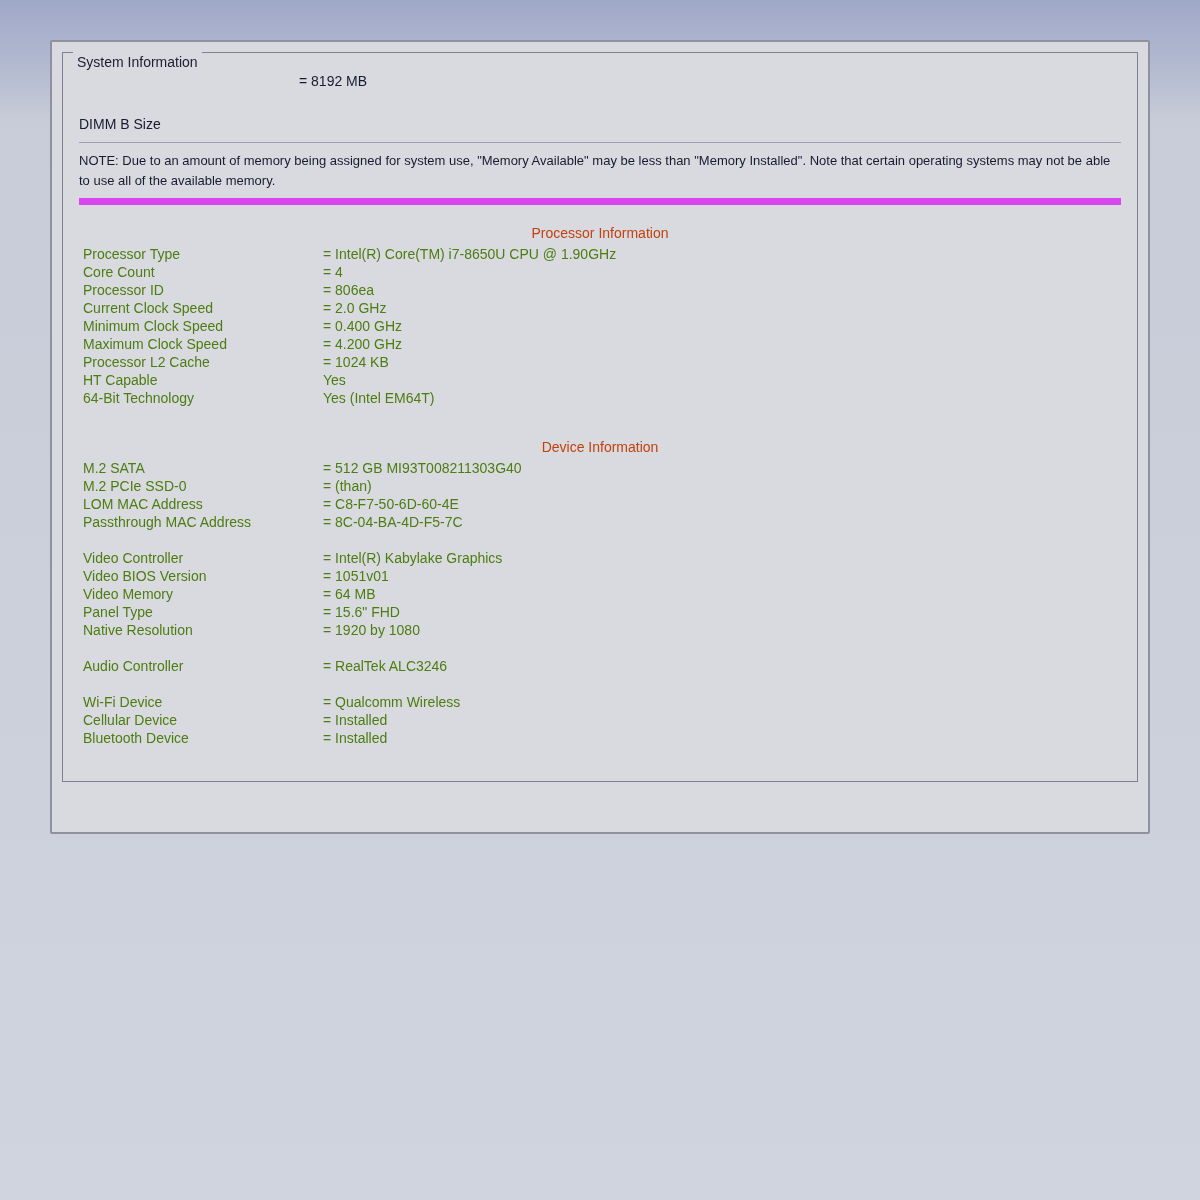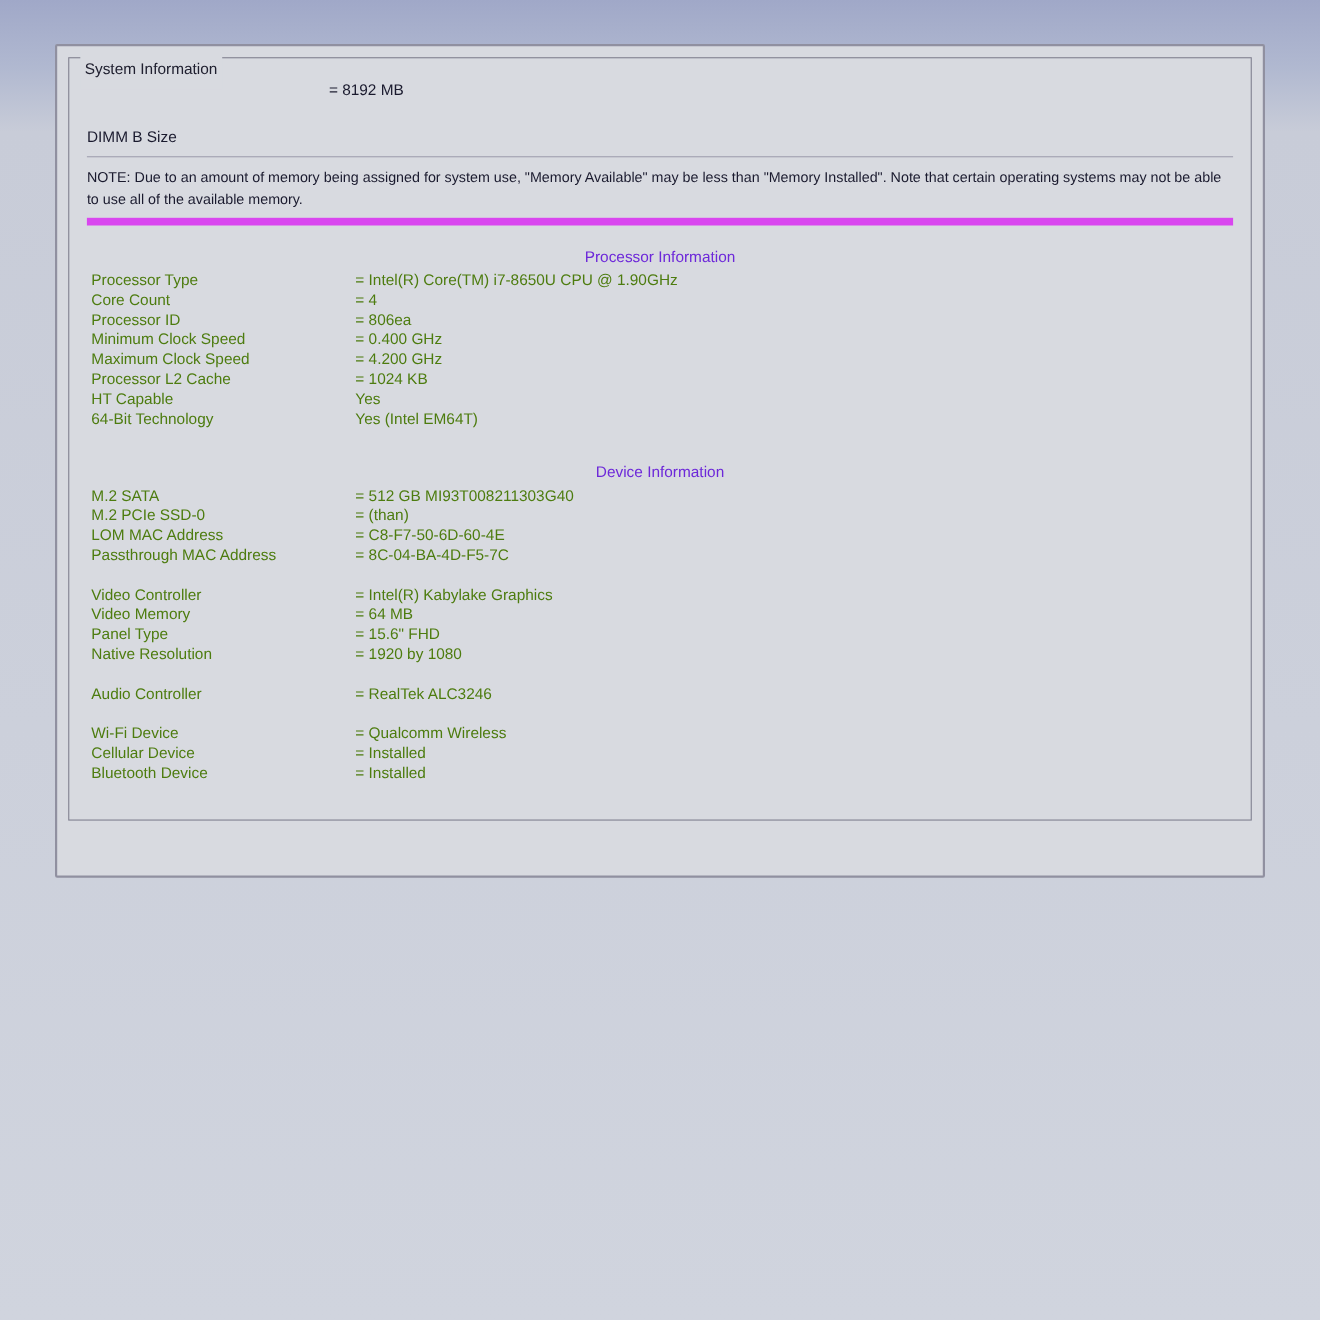--- a/index.html
+++ b/index.html
@@ -77,21 +77,21 @@
       padding: 8px 0;
     }
 
     .section {
       margin-bottom: 18px;
     }
 
     .section-title {
       text-align: center;
       font-size: 14px;
-      color: #6d28d9;
+      color: #c2410c;
       font-family: Arial, sans-serif;
       margin-bottom: 4px;
       font-weight: normal;
     }
 
     .info-table {
       width: 100%;
       font-size: 14px;
       color: #4d7c0f;
       font-family: Arial, sans-serif;
@@ -151,20 +151,24 @@
               </tr>
               <tr>
                 <td class="label-col">Core Count</td>
                 <td class="value-col">= 4</td>
               </tr>
               <tr>
                 <td class="label-col">Processor ID</td>
                 <td class="value-col">= 806ea</td>
               </tr>
               <tr>
+                <td class="label-col">Current Clock Speed</td>
+                <td class="value-col">= 2.0 GHz</td>
+              </tr>
+              <tr>
                 <td class="label-col">Minimum Clock Speed</td>
                 <td class="value-col">= 0.400 GHz</td>
               </tr>
               <tr>
                 <td class="label-col">Maximum Clock Speed</td>
                 <td class="value-col">= 4.200 GHz</td>
               </tr>
               <tr>
                 <td class="label-col">Processor L2 Cache</td>
                 <td class="value-col">= 1024 KB</td>
@@ -208,20 +212,24 @@
       </div>
 
       <div class="section">
         <table class="info-table">
           <tbody id="video-tbody">
               <tr>
                 <td class="label-col">Video Controller</td>
                 <td class="value-col">= Intel(R) Kabylake Graphics</td>
               </tr>
               <tr>
+                <td class="label-col">Video BIOS Version</td>
+                <td class="value-col">= 1051v01</td>
+              </tr>
+              <tr>
                 <td class="label-col">Video Memory</td>
                 <td class="value-col">= 64 MB</td>
               </tr>
               <tr>
                 <td class="label-col">Panel Type</td>
                 <td class="value-col">= 15.6" FHD</td>
               </tr>
               <tr>
                 <td class="label-col">Native Resolution</td>
                 <td class="value-col">= 1920 by 1080</td>

